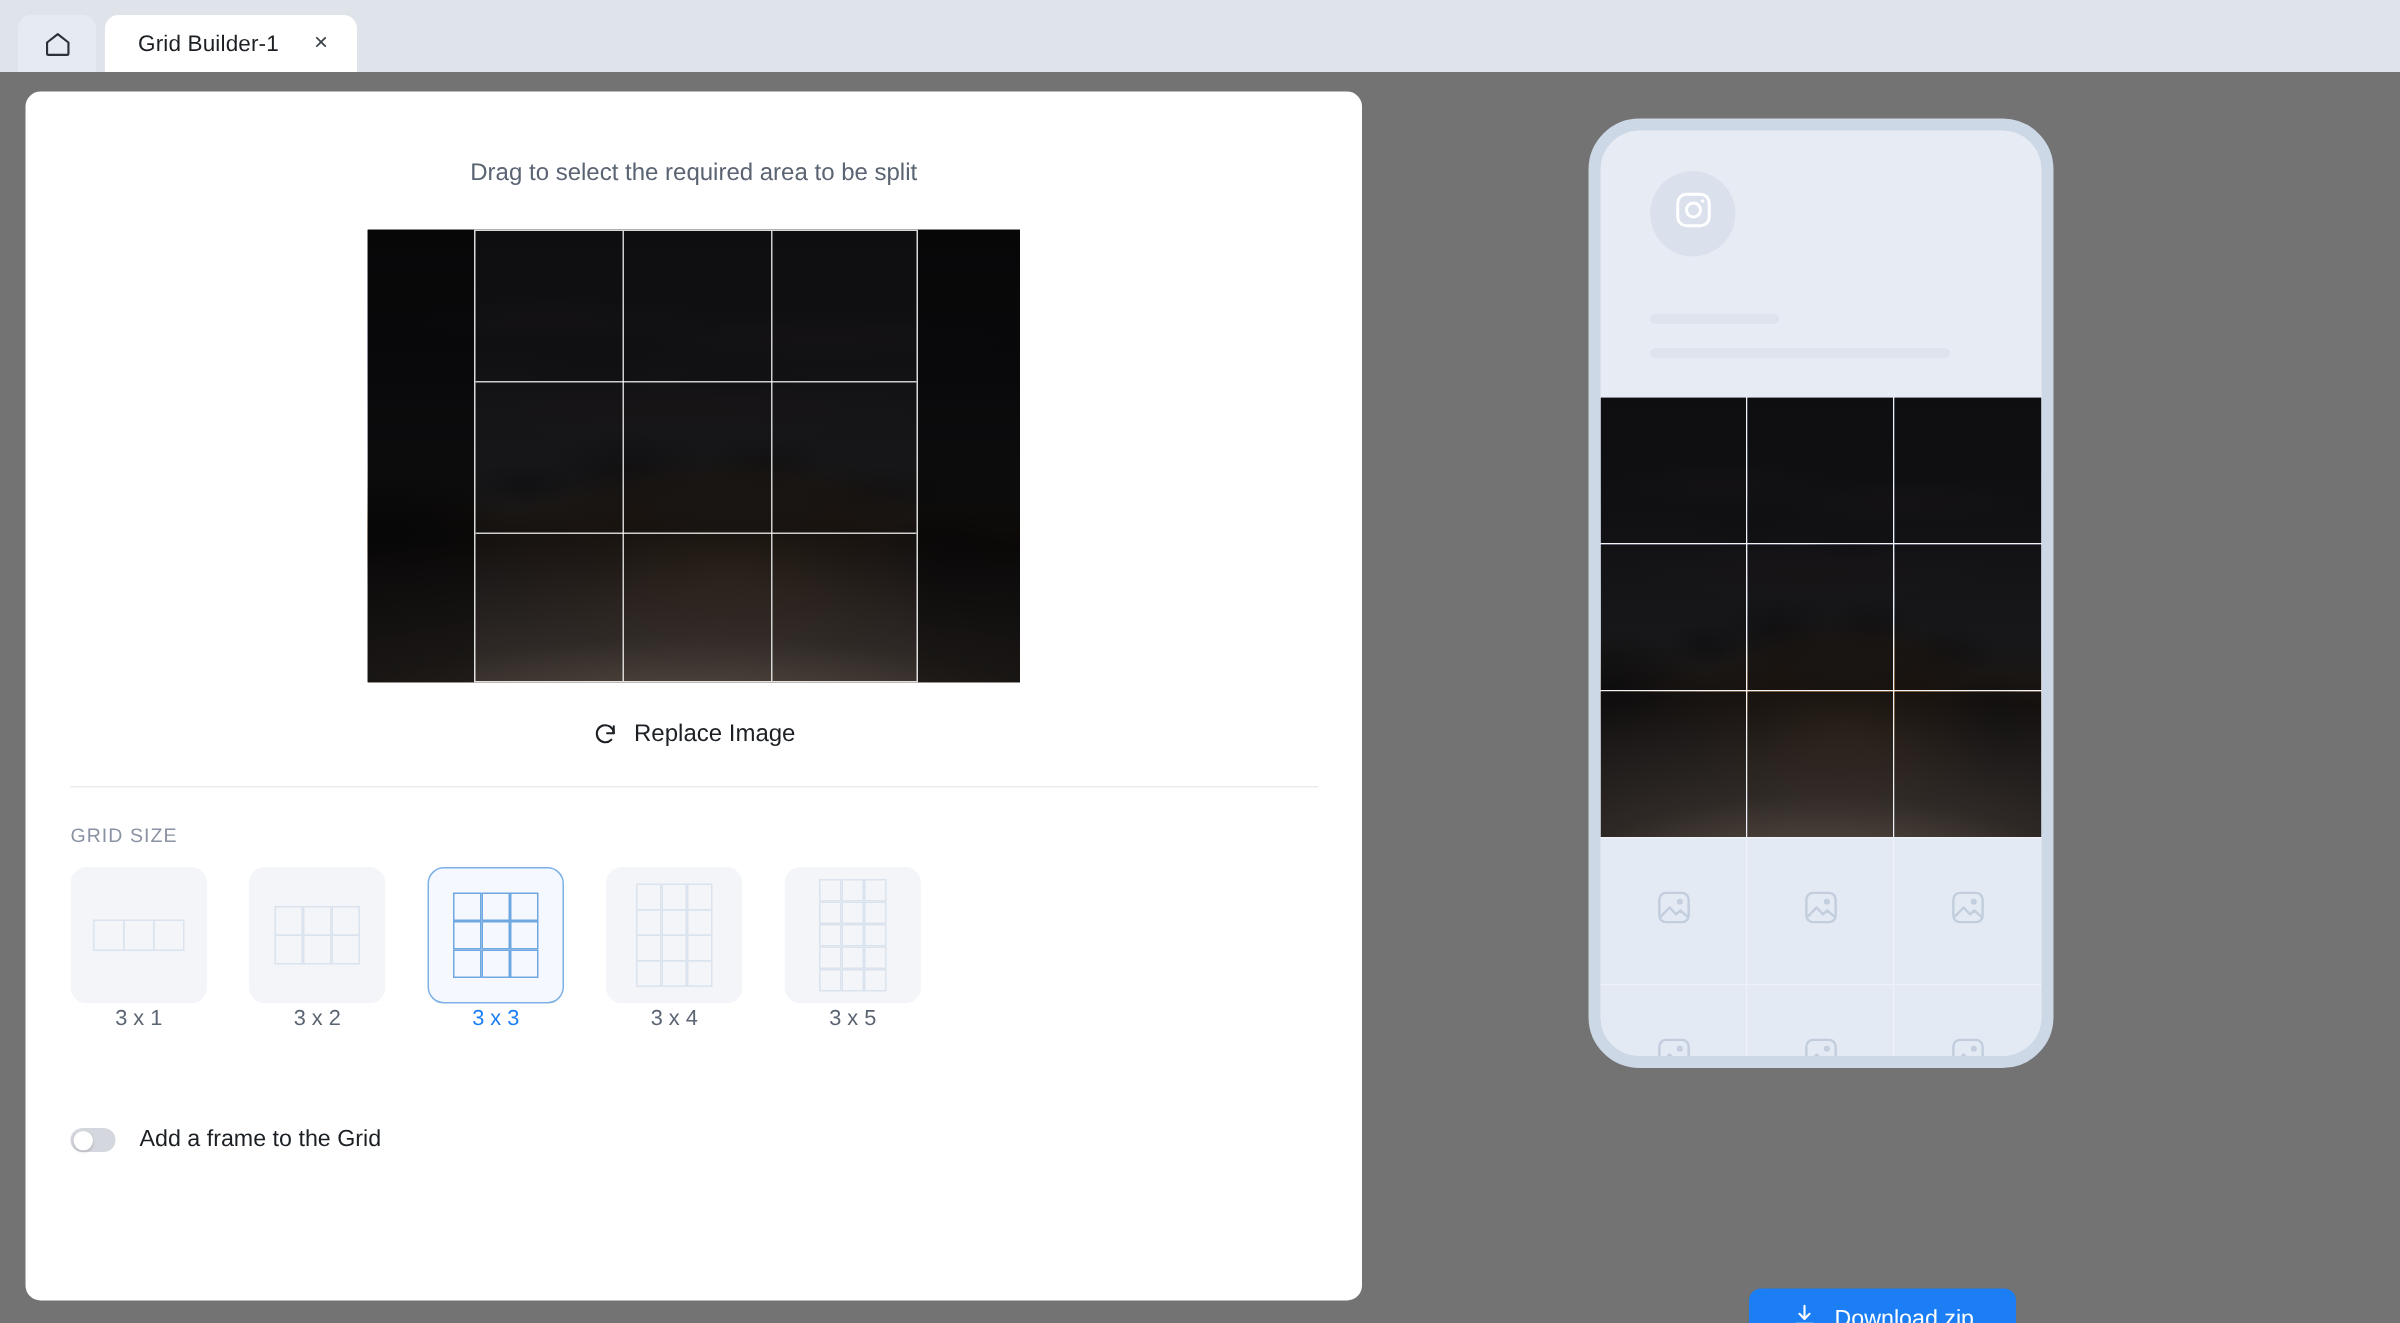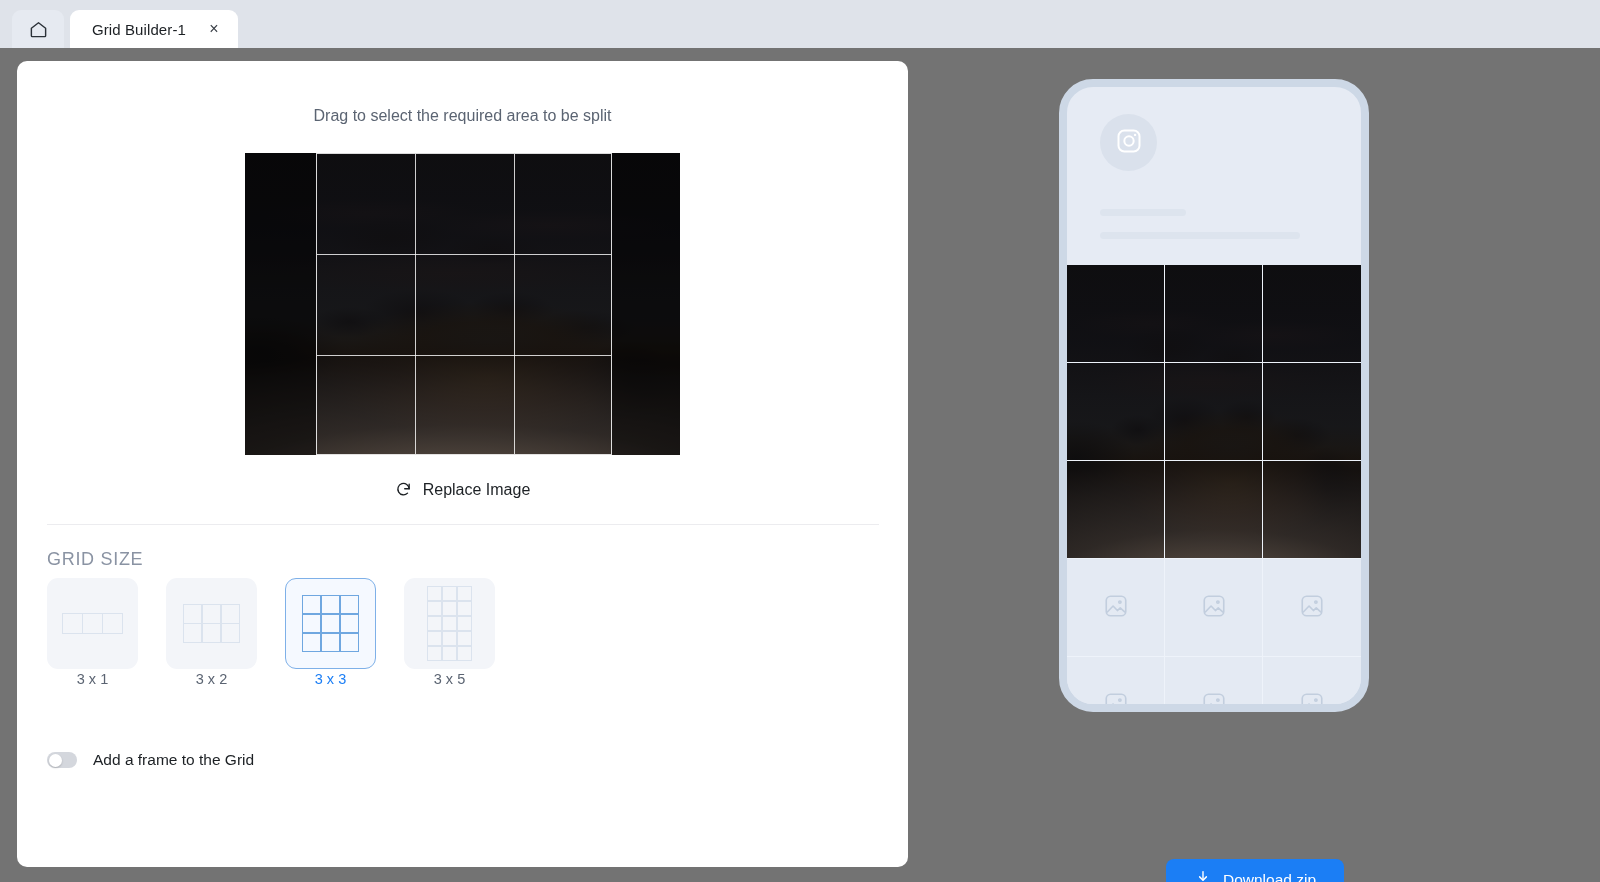--- a/index.html
+++ b/index.html
@@ -122,21 +122,21 @@
   #replace-row .label { font-size: 16px; color: #1c2024; }
 
   #divider {
     position: absolute; left: 30px; top: 463px; width: 832px; height: 1px;
     background: #ececef;
   }
 
   
   #gridsize-label {
     position: absolute; left: 30px; top: 488px;
-    font-size: 18px; letter-spacing: .7px; color: #8a93a3;
+    font-size: 13px; letter-spacing: .7px; color: #8a93a3;
   }
   #grid-options {
     position: absolute; left: 30px; top: 517px;
     display: flex; gap: 28px;
   }
   .grid-opt { width: 91px; cursor: pointer; }
   .grid-opt .thumb {
     width: 91px; height: 91px; border-radius: 11px;
     background: #f3f5f9; border: 1px solid transparent;
     display: flex; align-items: center; justify-content: center;
@@ -324,20 +324,39 @@
               <i></i>
               <i></i>
               <i></i>
               <i></i>
             </div>
           </div>
           <div class="cap">3 x 3</div>
         </div>
         <div class="grid-opt">
           <div class="thumb">
+            <div class="mini" style="grid-template-columns: repeat(3, 17px); grid-template-rows: repeat(4, 17px);">
+              <i></i>
+              <i></i>
+              <i></i>
+              <i></i>
+              <i></i>
+              <i></i>
+              <i></i>
+              <i></i>
+              <i></i>
+              <i></i>
+              <i></i>
+              <i></i>
+            </div>
+          </div>
+          <div class="cap">3 x 4</div>
+        </div>
+        <div class="grid-opt">
+          <div class="thumb">
             <div class="mini" style="grid-template-columns: repeat(3, 15px); grid-template-rows: repeat(5, 15px);">
               <i></i>
               <i></i>
               <i></i>
               <i></i>
               <i></i>
               <i></i>
               <i></i>
               <i></i>
               <i></i>

